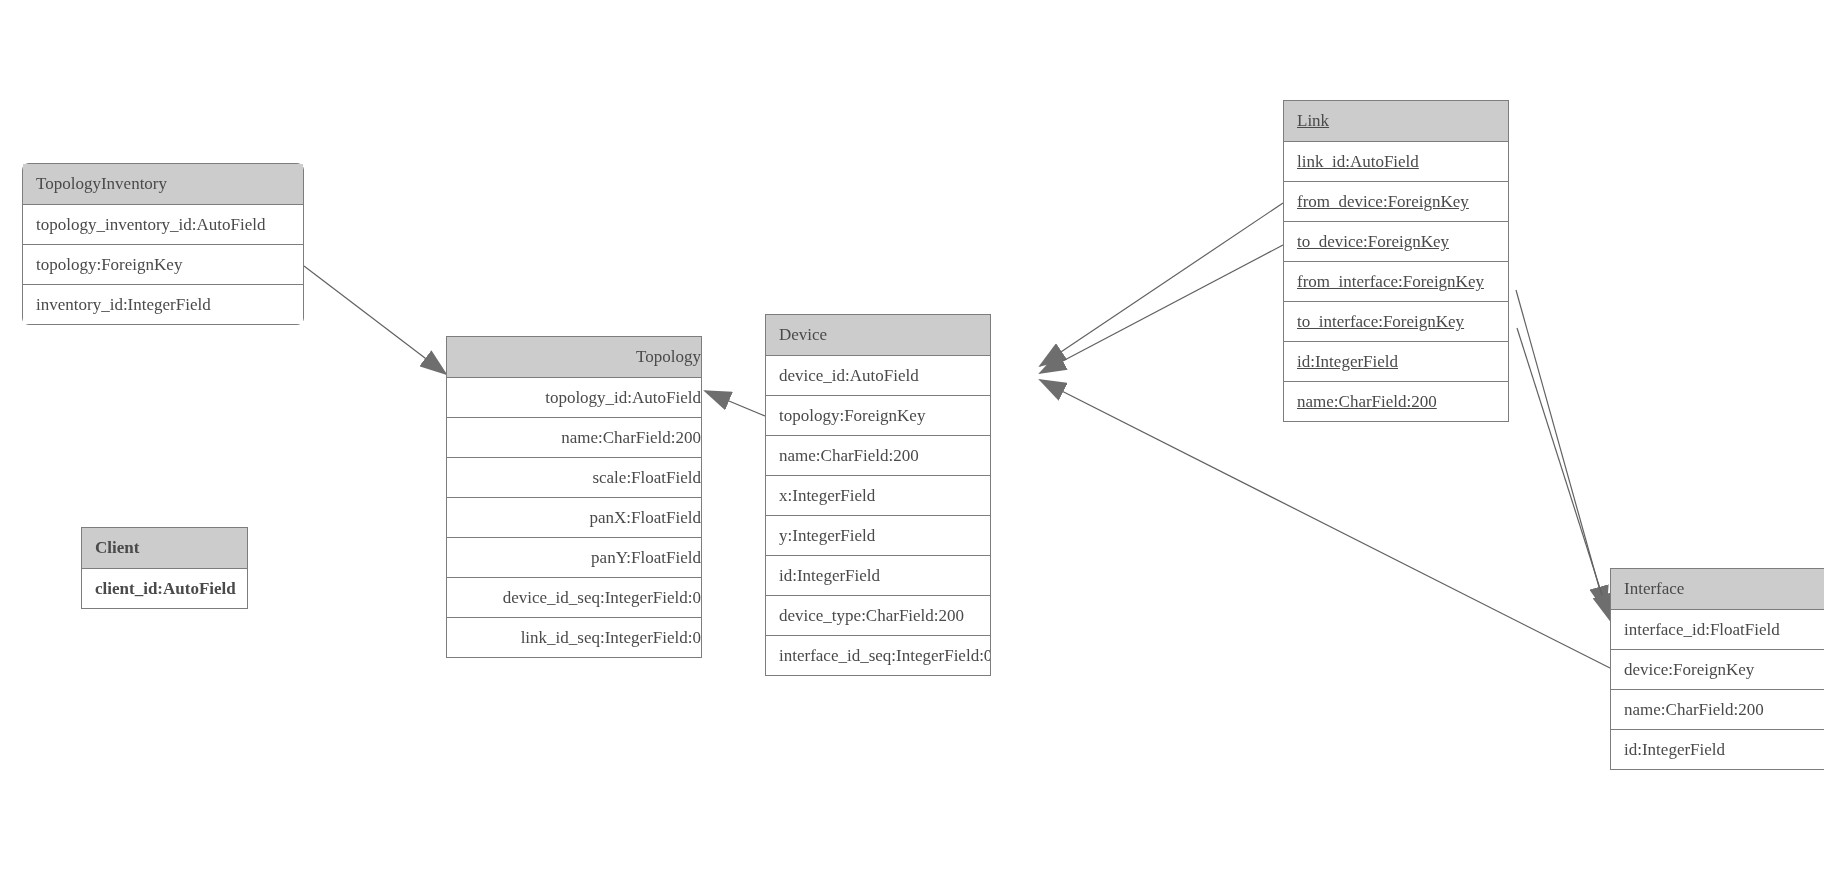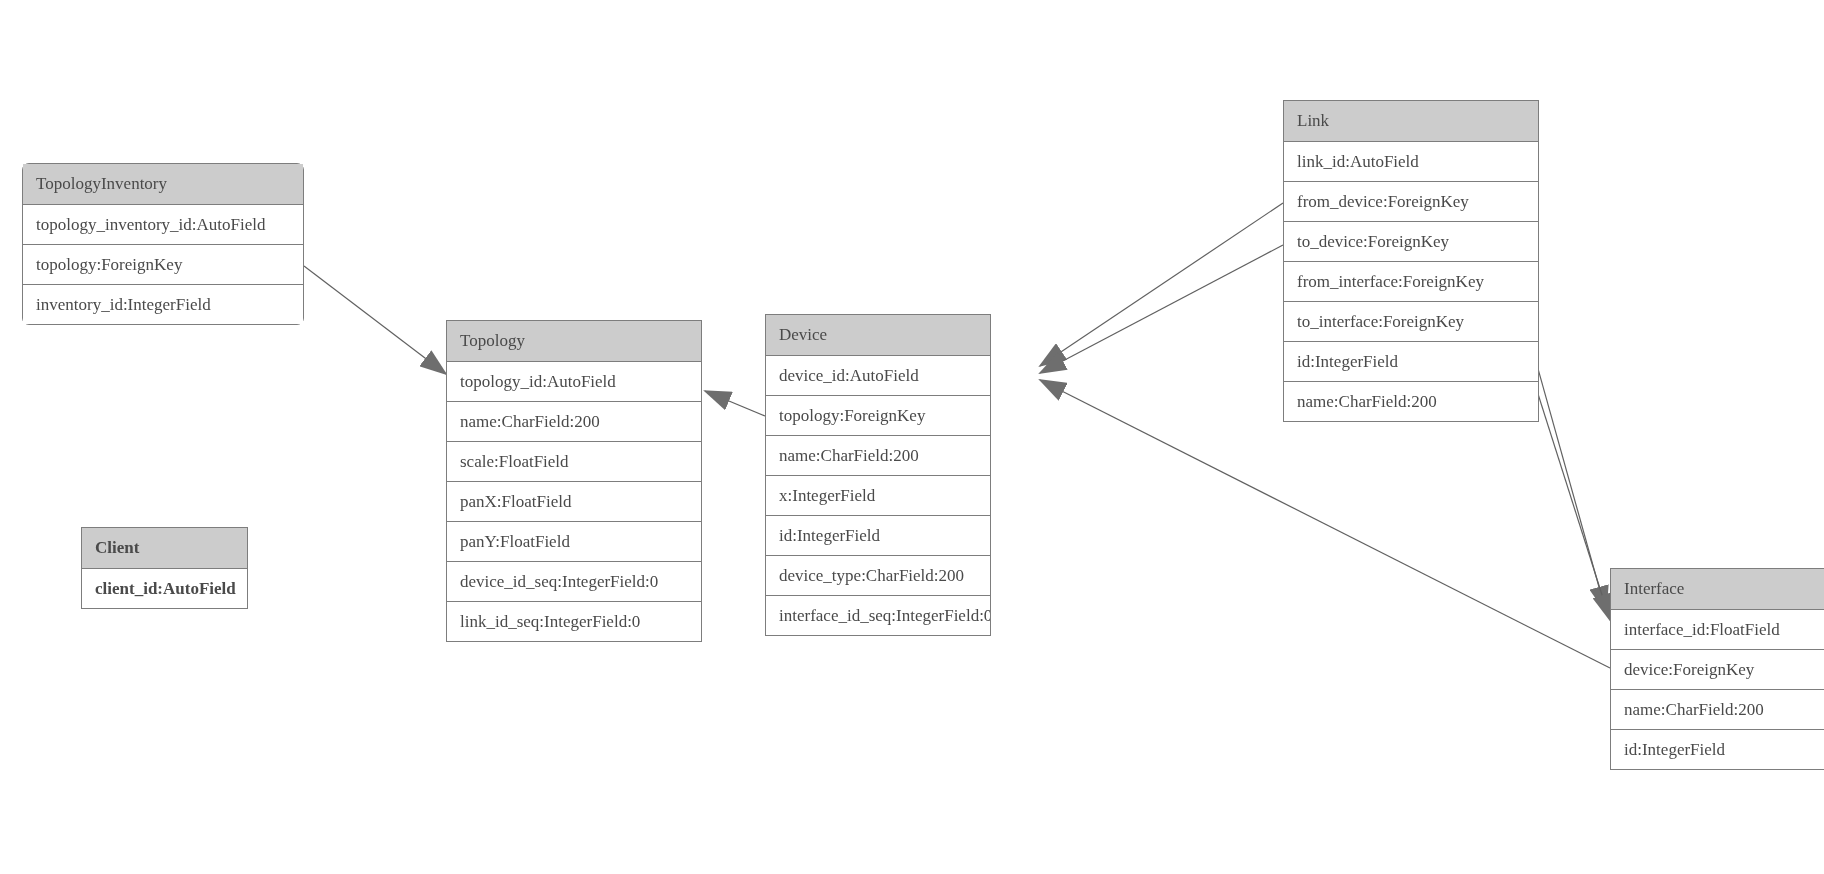--- a/index.html
+++ b/index.html
@@ -76,45 +76,46 @@
         <line x1="1610" y1="668" x2="1040" y2="380" stroke="#616161" stroke-width="1.2" marker-end="url(#arrowhead)"></line>
       </g>
   </svg>
 
 <div class="entity" style="left: 22px; top: 163px; width: 282px; border-radius: 7px;">
       <div class="entity-header">TopologyInventory</div>
       <div class="entity-row">topology_inventory_id:AutoField</div>
       <div class="entity-row">topology:ForeignKey</div>
       <div class="entity-row">inventory_id:IntegerField</div>
     </div>
-    <div class="entity" style="left: 446px; top: 320px; width: 256px;">
+    <div class="entity" style="left: 446px; top: 336px; width: 256px; text-align: right;">
       <div class="entity-header">Topology</div>
       <div class="entity-row">topology_id:AutoField</div>
       <div class="entity-row">name:CharField:200</div>
       <div class="entity-row">scale:FloatField</div>
       <div class="entity-row">panX:FloatField</div>
       <div class="entity-row">panY:FloatField</div>
       <div class="entity-row">device_id_seq:IntegerField:0</div>
       <div class="entity-row">link_id_seq:IntegerField:0</div>
     </div>
     <div class="entity" style="left: 81px; top: 527px; width: 167px; font-weight: bold;">
       <div class="entity-header">Client</div>
       <div class="entity-row">client_id:AutoField</div>
     </div>
     <div class="entity" style="left: 765px; top: 314px; width: 226px;">
       <div class="entity-header">Device</div>
       <div class="entity-row">device_id:AutoField</div>
       <div class="entity-row">topology:ForeignKey</div>
       <div class="entity-row">name:CharField:200</div>
       <div class="entity-row">x:IntegerField</div>
+      <div class="entity-row">y:IntegerField</div>
       <div class="entity-row">id:IntegerField</div>
       <div class="entity-row">device_type:CharField:200</div>
       <div class="entity-row">interface_id_seq:IntegerField:0</div>
     </div>
-    <div class="entity" style="left: 1283px; top: 100px; width: 256px;">
+    <div class="entity" style="left: 1283px; top: 100px; width: 226px; text-decoration: underline;">
       <div class="entity-header">Link</div>
       <div class="entity-row">link_id:AutoField</div>
       <div class="entity-row">from_device:ForeignKey</div>
       <div class="entity-row">to_device:ForeignKey</div>
       <div class="entity-row">from_interface:ForeignKey</div>
       <div class="entity-row">to_interface:ForeignKey</div>
       <div class="entity-row">id:IntegerField</div>
       <div class="entity-row">name:CharField:200</div>
     </div>
     <div class="entity" style="left: 1610px; top: 568px; width: 216px;">

